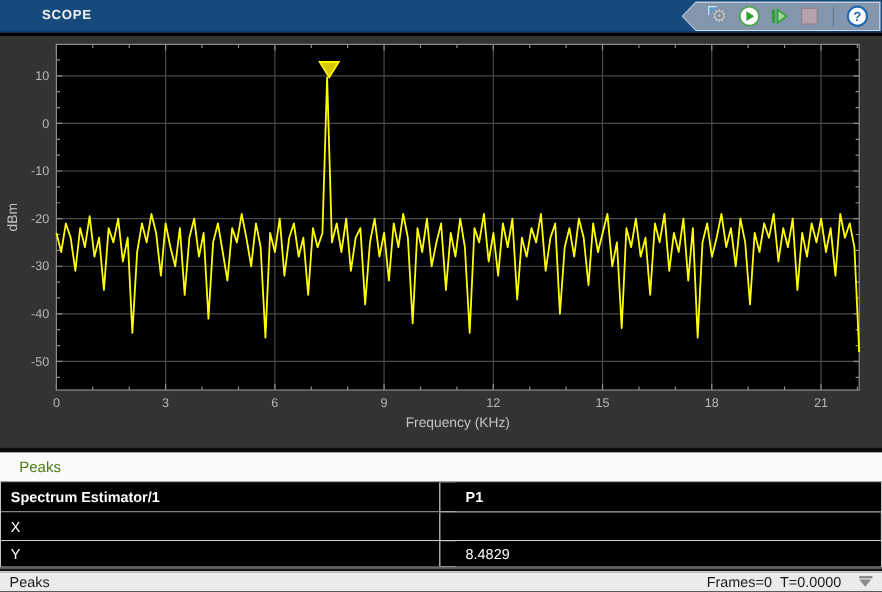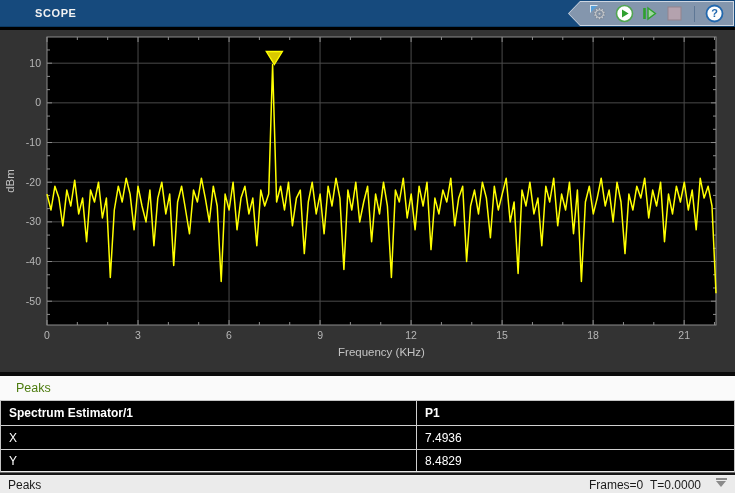--- a/index.html
+++ b/index.html
@@ -60,31 +60,31 @@
   .meas-table { flex:0 0 72px; display:flex; flex-direction:column; background:#000; border:1px solid #c4c4c4; border-bottom:none; }
   .t-row { display:flex; border-bottom:1px solid #cfcfcf; }
   .t-row:last-child { border-bottom:1px solid #e8e8e8; }
   .t-row.hdr { flex:0 0 25px; }
   .t-row.body-x { flex:0 0 24px; }
   .t-row.body-y { flex:0 0 22px; }
   .t-cell {
     color:#fff; font-size:12px; display:flex; align-items:center;
     padding-left:8px; background:#000;
   }
-  .t-cell.c1 { width:416px; border-right:1px solid #cfcfcf; }
-  .t-cell.c2 { flex:1; }
+  .t-cell.c1 { width:366px; border-right:1px solid #cfcfcf; }
+  .t-cell.c2 { flex:1;margin-left:13px; }
   .t-row.hdr .t-cell { font-weight:bold; }
 
   
   .statusbar {
     flex:1; background:#ebebeb; display:flex; align-items:center;
     font-size:12px; color:#1a1a1a; padding:0 8px;
   }
   .status-left { flex:1; }
-  .status-right { display:flex; gap:14px; }
+  .status-right { display:flex; align-items:center; gap:14px; }
   .frames-text { white-space:pre; }
   .dock-icon { width:12px; height:10px; display:flex; flex-direction:column; align-items:center; cursor:pointer; }
   .dock-icon .bar { width:11px; height:2px; background:#8a8a8a; }
   .dock-icon .tri {
     margin-top:1px; width:0; height:0;
     border-left:5px solid transparent; border-right:5px solid transparent;
     border-top:6px solid #8a8a8a;
   }
 </style>
 </head>
@@ -263,21 +263,20 @@
 
   <div class="peaks-strip">Peaks</div>
 
   <div class="meas-table">
     <div class="t-row hdr">
       <div class="t-cell c1">Spectrum Estimator/1</div>
       <div class="t-cell c2">P1</div>
     </div>
     <div class="t-row body-x">
       <div class="t-cell c1">X</div>
-      <div class="t-cell c2">7.4936</div>
     </div>
     <div class="t-row body-y">
       <div class="t-cell c1">Y</div>
       <div class="t-cell c2">8.4829</div>
     </div>
   </div>
 
   <div class="splitter"></div>
 
   <div class="statusbar">

